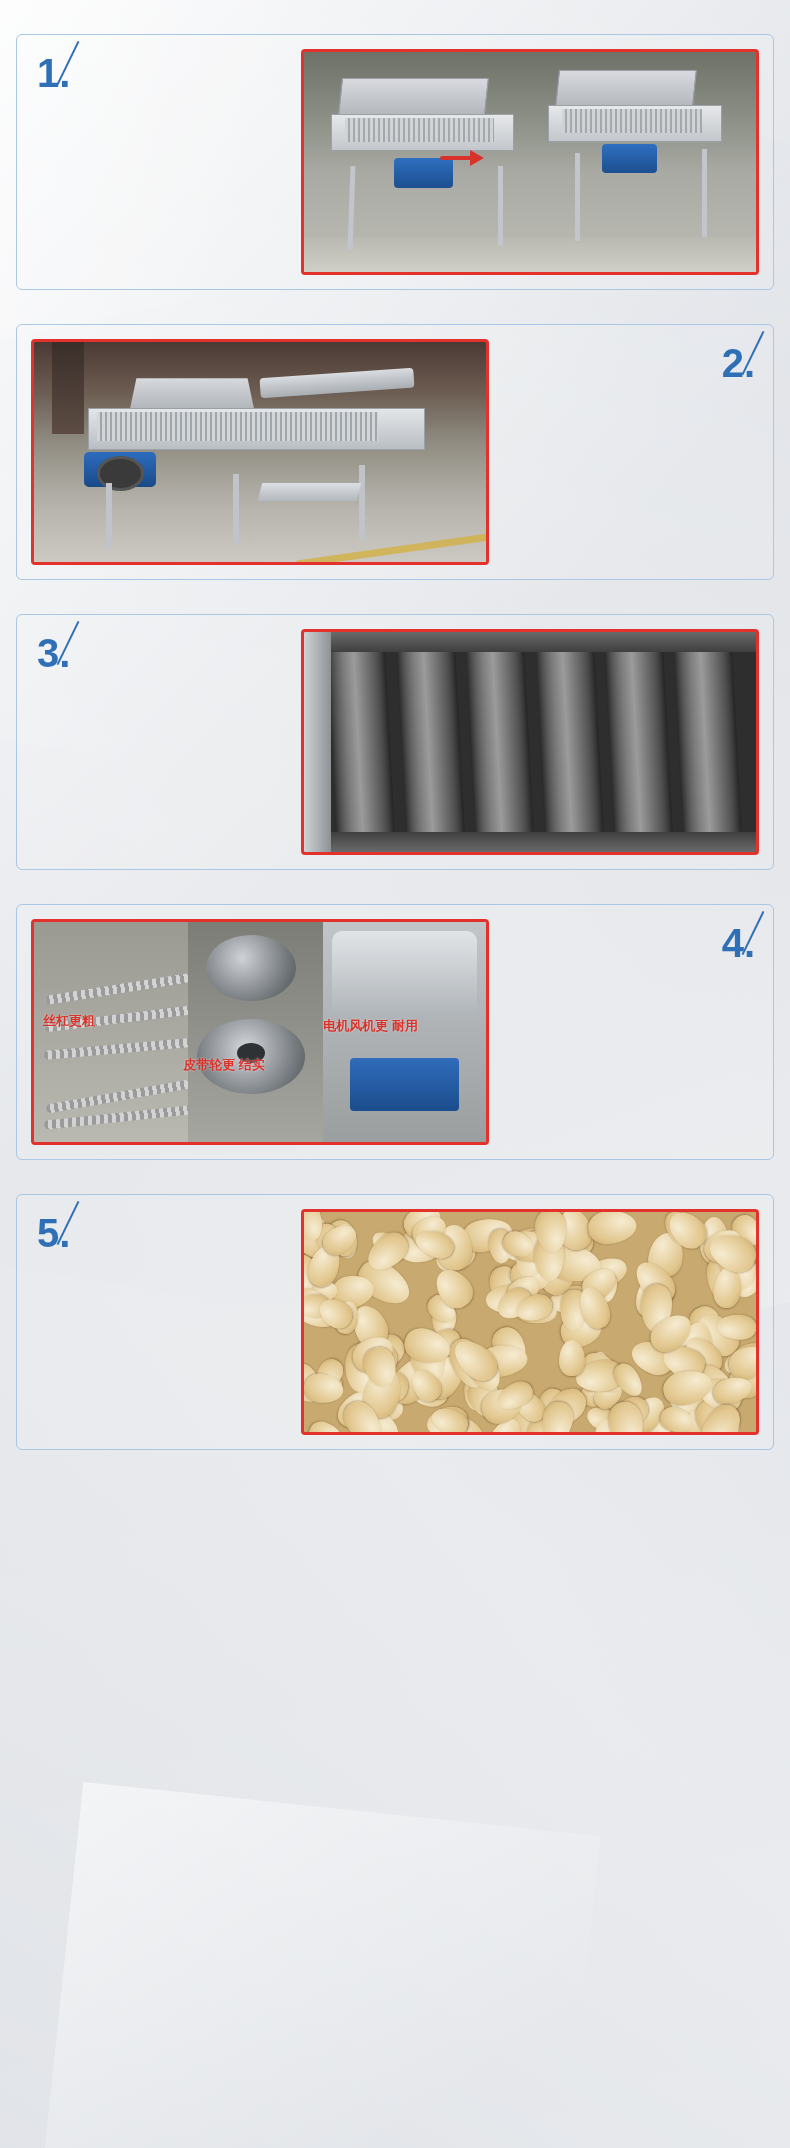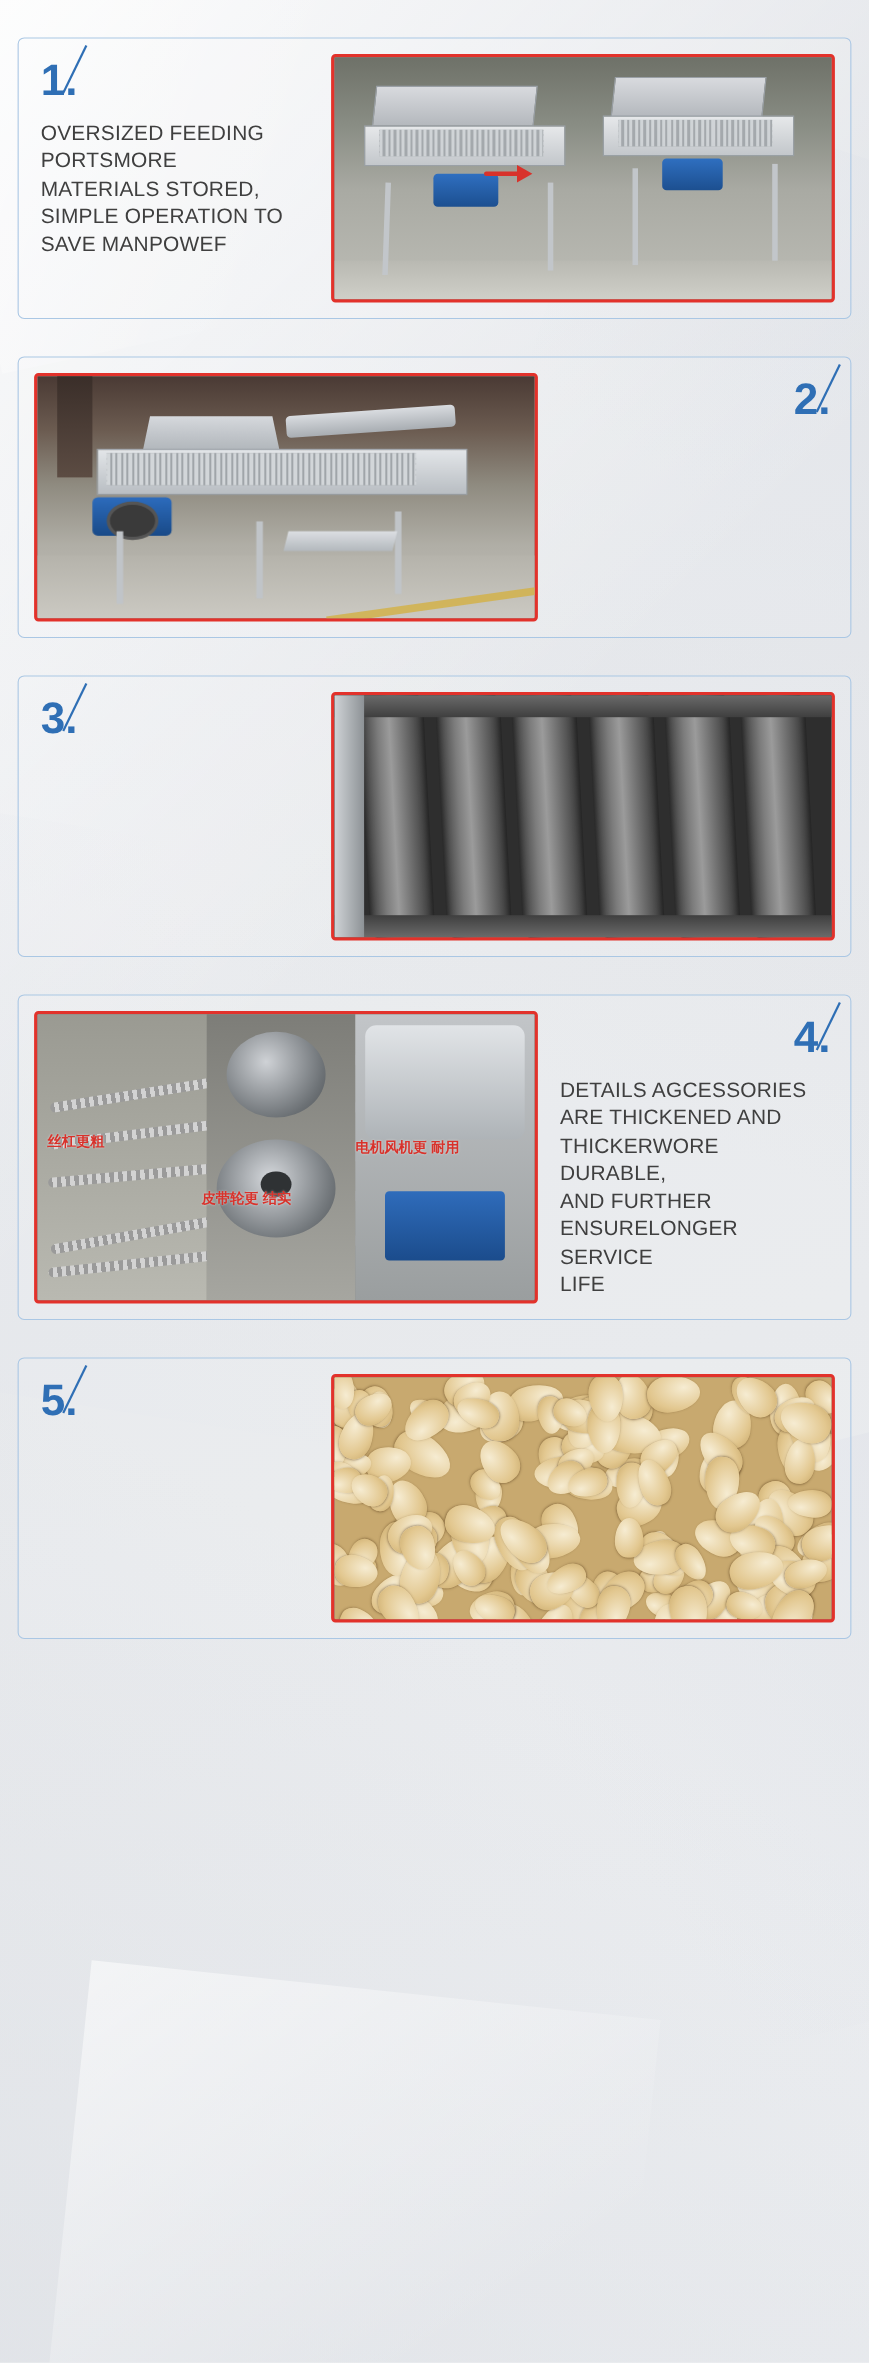--- a/index.html
+++ b/index.html
@@ -196,25 +196,20 @@
 
 
   <div class="section">
     <div class="txtcol">
       <div class="numrow">
         <div class="num">
           <span>1.</span>
           <span class="slash"></span>
         </div>
       </div>
-      <div class="body">OVERSIZED FEEDING
-PORTSMORE
-MATERIALS STORED,
-SIMPLE OPERATION TO
- SAVE MANPOWEF</div>
     </div>
     <div class="photo">
       <div class="photo-inner p1">
         <div class="ground"></div>
         <div class="mach hopperA"></div>
         <div class="mach hopperB"></div>
         <div class="mach deckA"></div>
         <div class="mach deckB"></div>
         <div class="mesh"></div>
         <div class="mesh2"></div>
@@ -284,26 +279,20 @@
   </div>
 
   <div class="section right">
     <div class="txtcol">
       <div class="numrow">
         <div class="num">
           <span>4.</span>
           <span class="slash"></span>
         </div>
       </div>
-      <div class="body">DETAILS AGCESSORIES
-ARE THICKENED AND
-THICKERWORE DURABLE,
-AND FURTHER
-ENSURELONGER SERVICE
-LIFE</div>
     </div>
     <div class="photo">
       <div class="photo-inner p4">
         <div class="left"></div>
         <div class="rod r1"></div>
         <div class="rod r2"></div>
         <div class="rod r3"></div>
         <div class="rod r4"></div>
         <div class="rod r5"></div>
         <div class="mid"></div>

